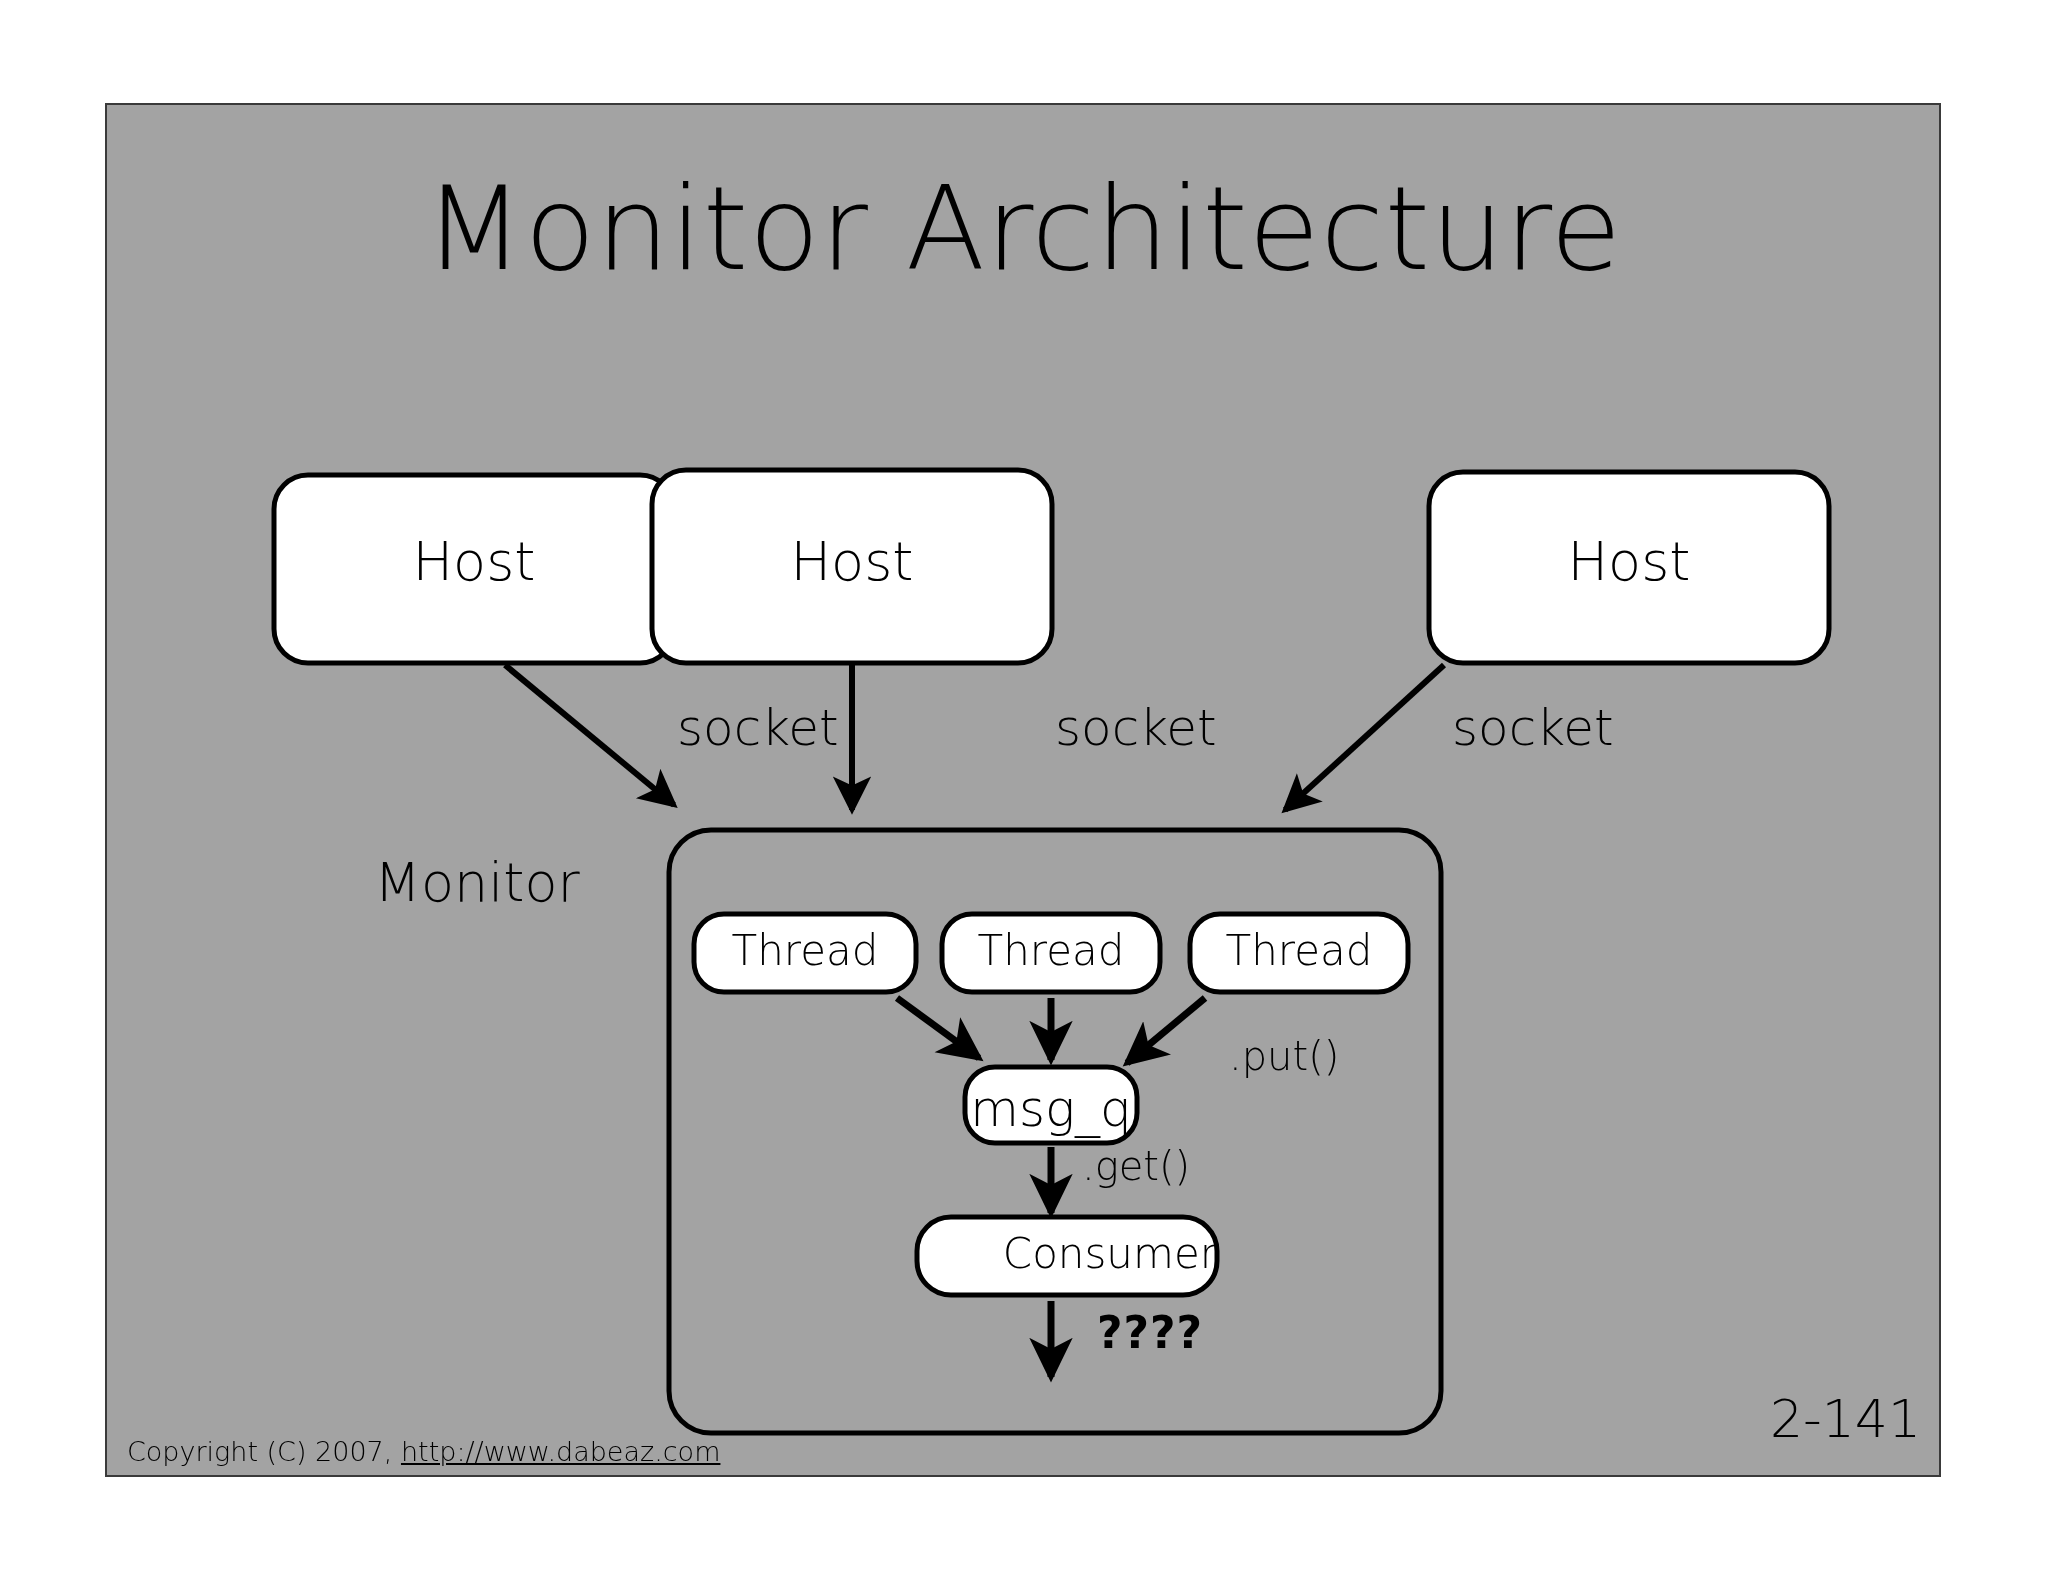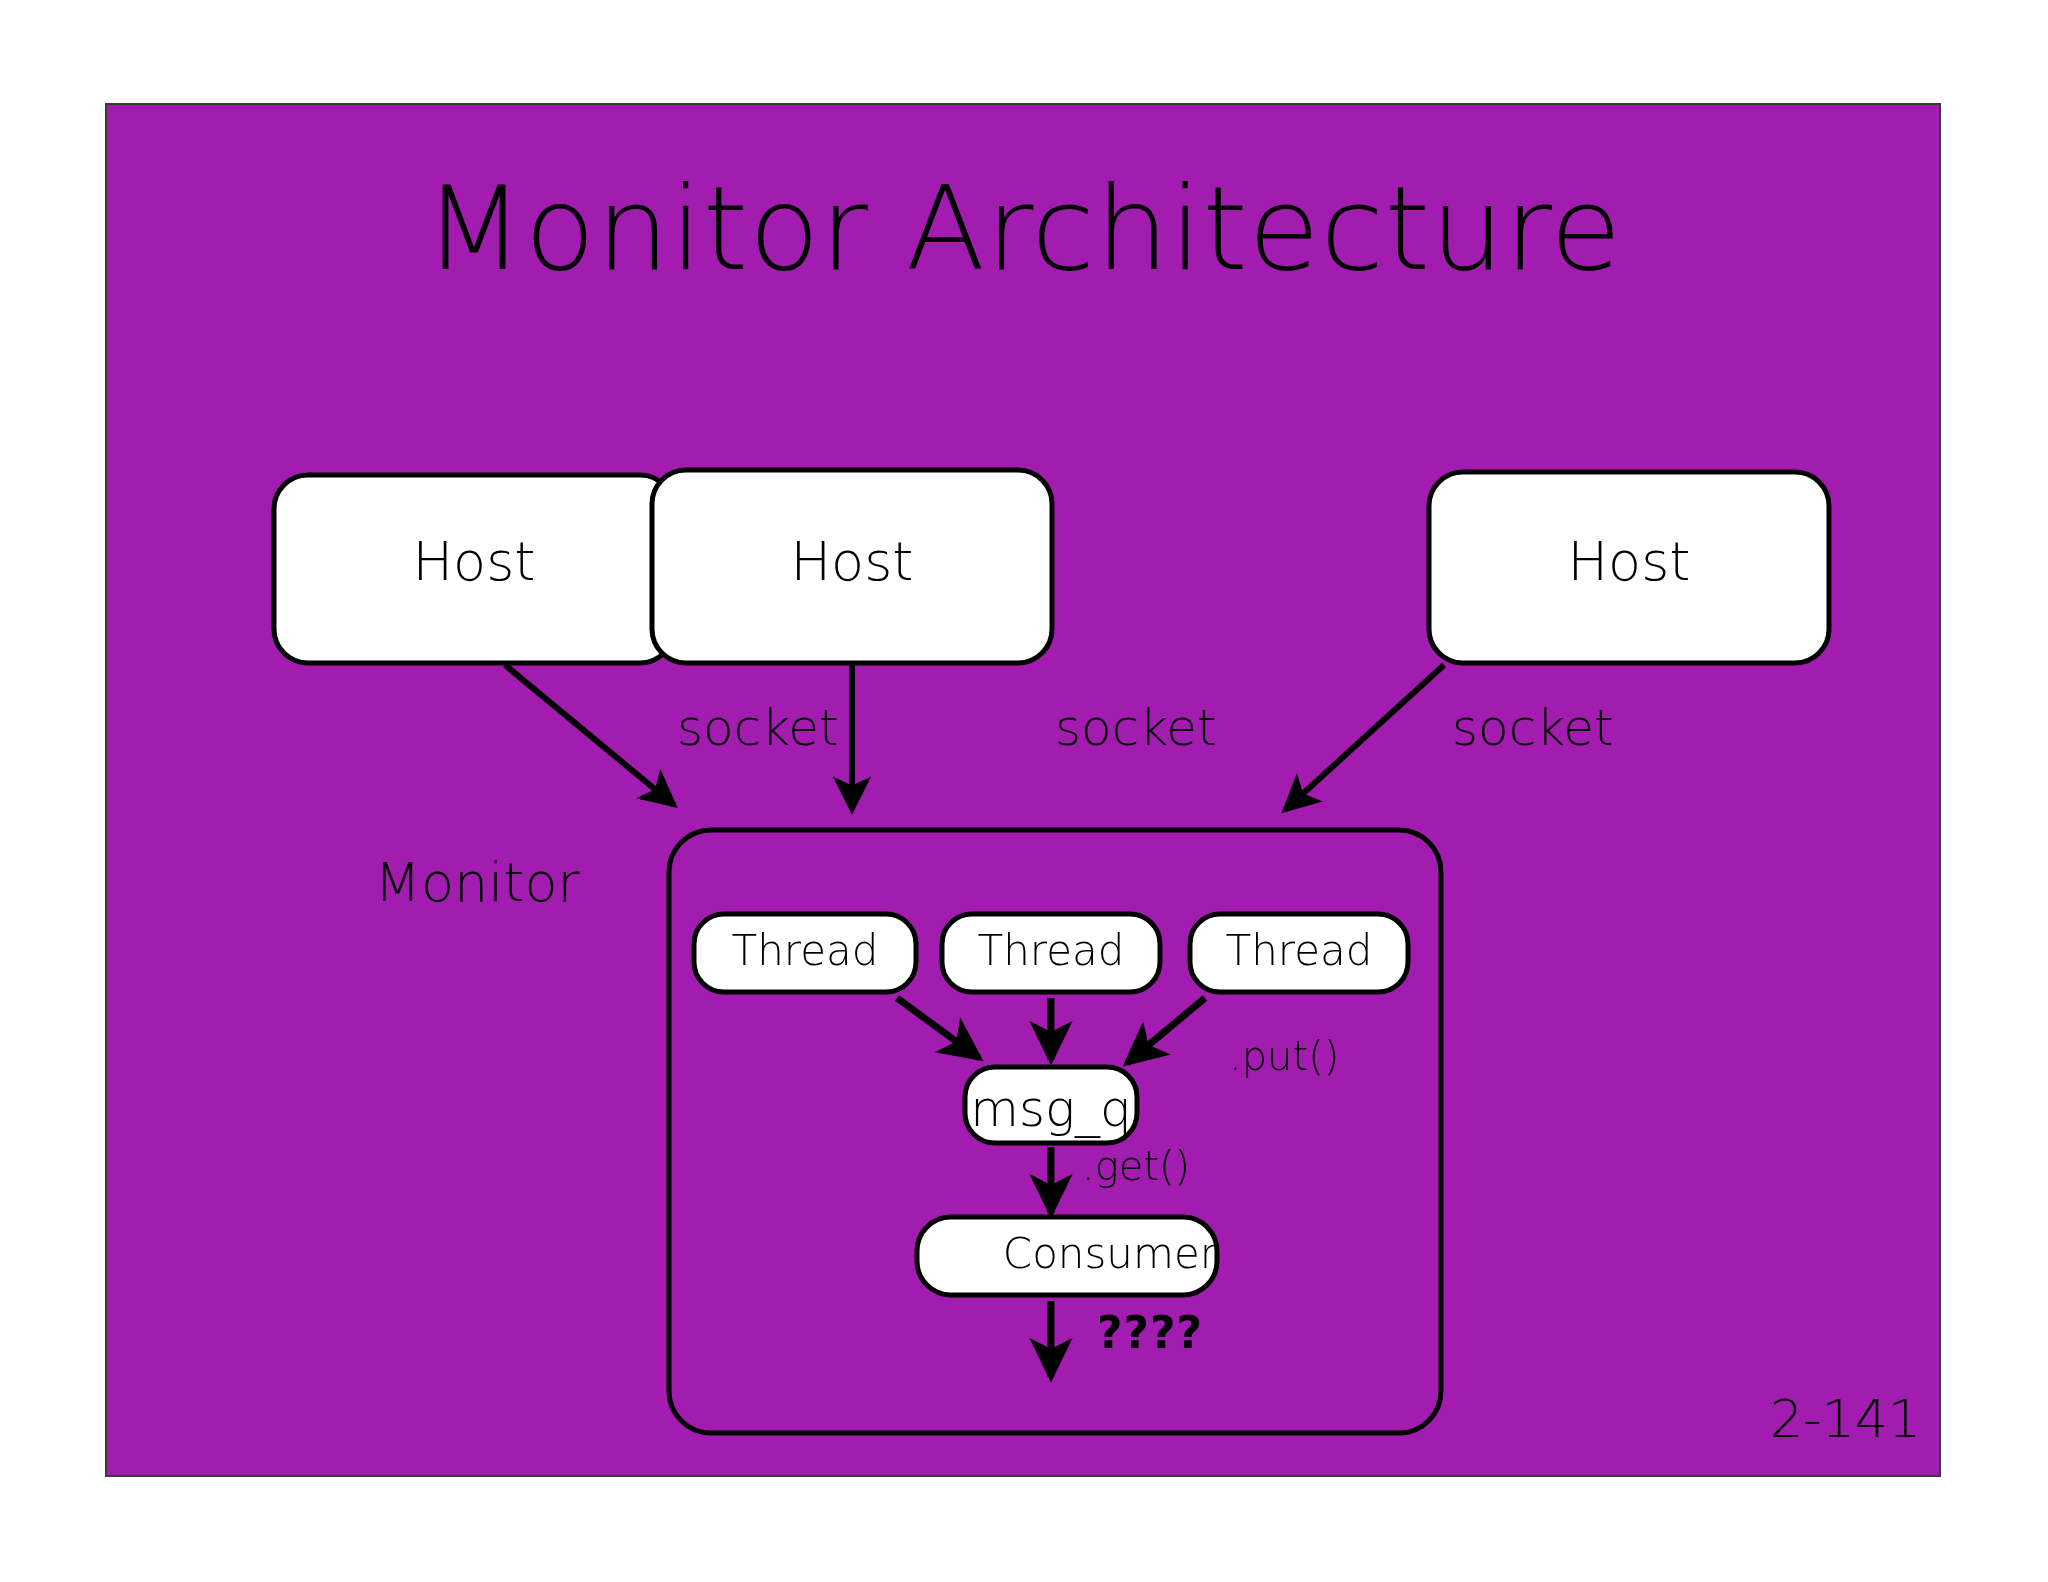--- a/index.html
+++ b/index.html
@@ -14,21 +14,21 @@
     position: relative;
     overflow: hidden;
   }
   #slide {
     position: absolute;
     left: 105px;
     top: 103px;
     width: 1836px;
     height: 1374px;
     border: 2px solid #3a3a3a;
-    background: #a21caf;
+    background: #a3a3a3;
     box-sizing: border-box;
   }
   #title {
     position: absolute;
     left: 0;
     top: 60px;
     width: 100%;
     text-align: center;
     font-size: 116px;
     font-weight: 300;
@@ -173,16 +173,20 @@
   <div class="edge-label small" style="left:1122px; top:928px;">.put()</div>
 
   <div class="node-label msgq-label" style="left:858px; top:975px; width:172px;">msg_q</div>
 
   <div class="edge-label small" style="left:975px; top:1038px;">.get()</div>
 
   <div class="node-label consumer-label" style="left:810px; top:1124px; width:300px;">Consumer</div>
 
   <div class="edge-label qmarks" style="left:990px; top:1202px;">????</div>
 
+  <div id="footer">
+    <span>Copyright (C) 2007,</span>
+    <span class="link">http://www.dabeaz.com</span>
+  </div>
 
   <div id="pagenum">2-141</div>
 
 </div>
 
 </body></html>

